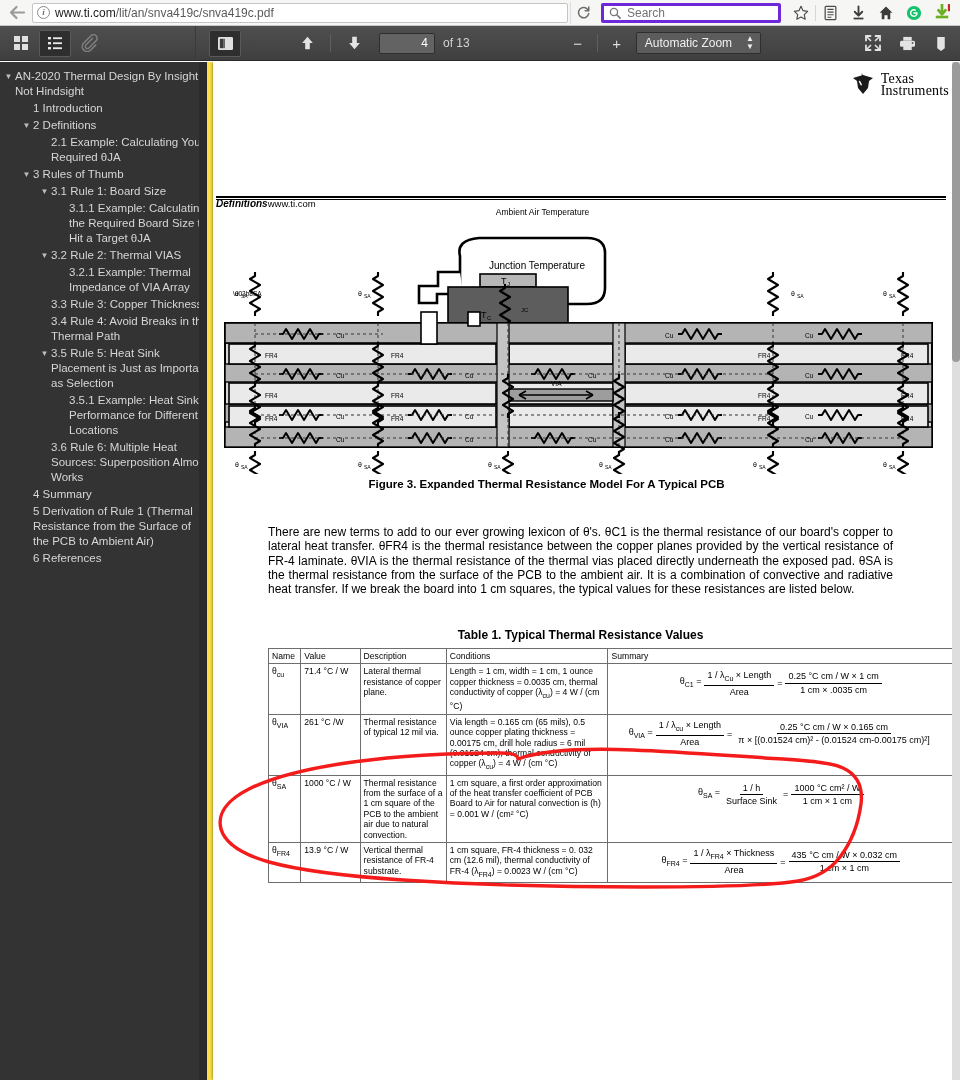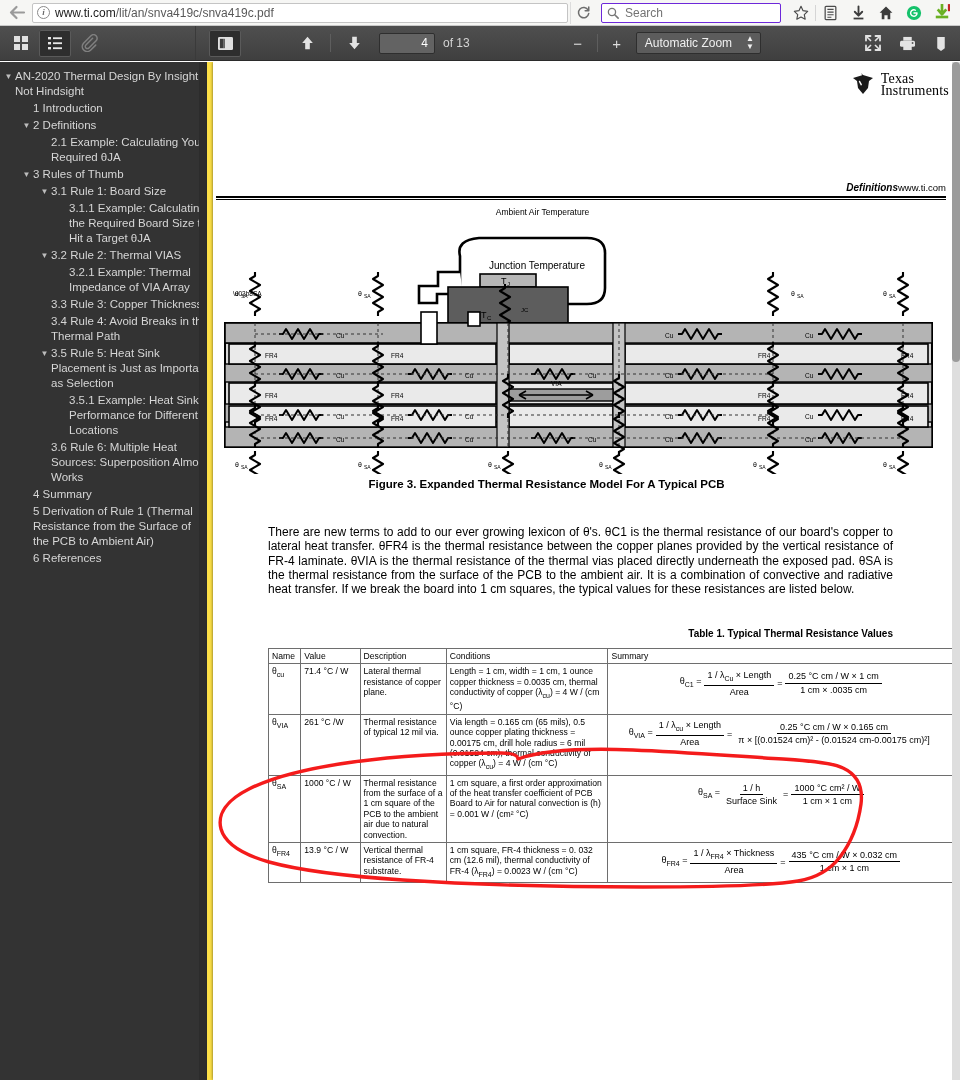--- a/index.html
+++ b/index.html
@@ -65,21 +65,21 @@
     display: flex; align-items: center; justify-content: center;
     color: #6d6d6d; font-size: 13px;
     border-left: 1px solid #dcdcdc;
     margin-left: 2px;
   }
   .search-box {
     flex: 0 0 180px;
     height: 20px;
     margin-left: 6px;
     background: #fff;
-    border: 1px solid #6d28d9;
+    border: 3px solid #6d28d9;
     border-radius: 2px;
     display: flex; align-items: center;
     padding: 0 5px;
   }
   .search-box .mag { margin-right: 6px; display:flex; }
   .search-placeholder { font-size: 12px; color: #737373; }
   .chrome-icons { display: flex; align-items: center; margin-left: 6px; }
   .chrome-icons .ci {
     width: 28px; height: 24px;
     display: flex; align-items: center; justify-content: center;
@@ -223,23 +223,23 @@
   }
   .ti-name {
     font-family: "Liberation Serif", serif;
     font-size: 11px; line-height: 12px; color: #000;
     letter-spacing: .2px;
   }
   .ti-name span { display:block; }
   .ti-name .big { font-size: 14px; }
 
   .hdr-row {
-    position: absolute; left: 3px; top: 120px;
+    position: absolute; left: 3px; top: 136px;
     width: 730px;
-    display: flex; justify-content: flex-end;
+    display: flex; justify-content: flex-start;
     font-size: 10px;
     padding-bottom: 18px;
   }
   .hdr-left { font-style: italic; font-weight: bold; color: #000; }
   .hdr-right { font-size: 9.5px; color: #000; }
   .hdr-rule {
     position: absolute; left: 3px; top: 134px;
     width: 730px; height: 0;
     border-top: 2px solid #000;
     border-bottom: 1px solid #000;
@@ -261,22 +261,22 @@
   .bodytext {
     position: absolute; left: 55px; top: 463px;
     width: 625px;
     font-size: 12px;
     line-height: 14.3px;
     color: #000;
     text-align: justify;
   }
   .tbl-title {
     position: absolute; left: 55px; top: 566px; width: 625px;
-    text-align: right;
-    font-size: 10px; font-weight: bold; color: #000;
+    text-align: center;
+    font-size: 12px; font-weight: bold; color: #000;
   }
 
   table.rt {
     position: absolute;
     left: 55px; top: 586px;
     width: 706px;
     border-collapse: collapse;
     font-size: 8.6px;
     color: #000;
   }

